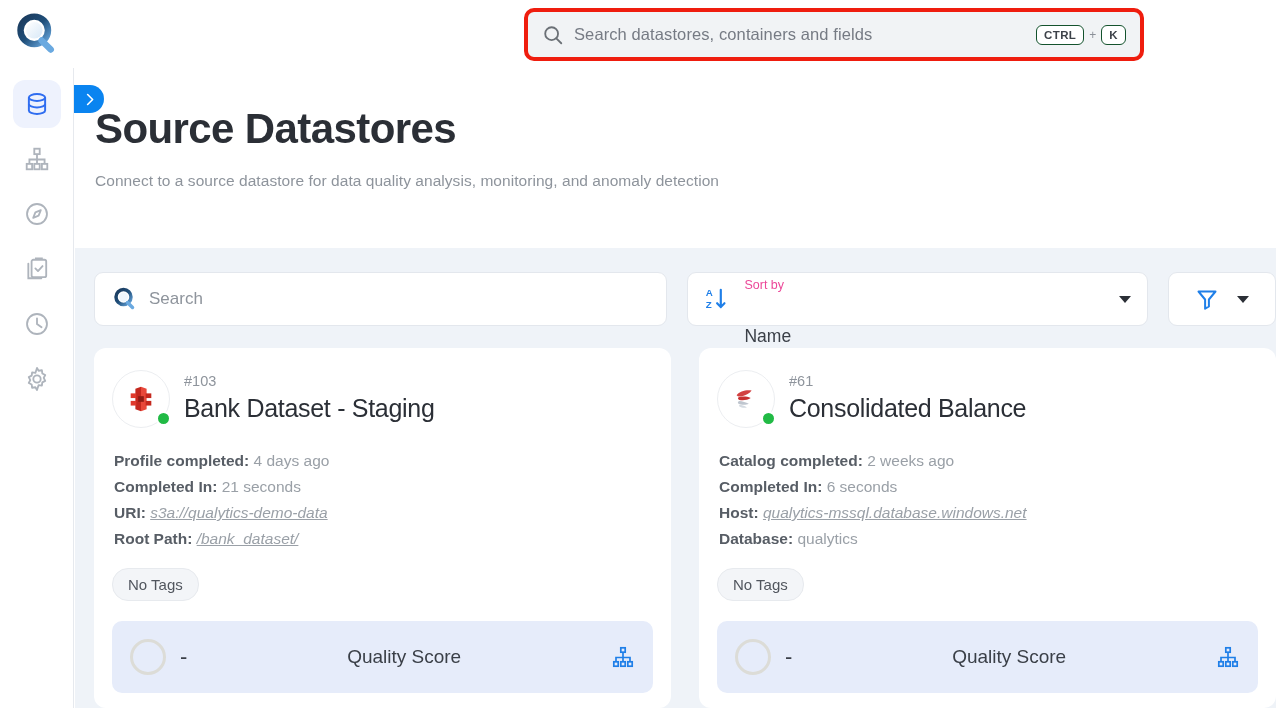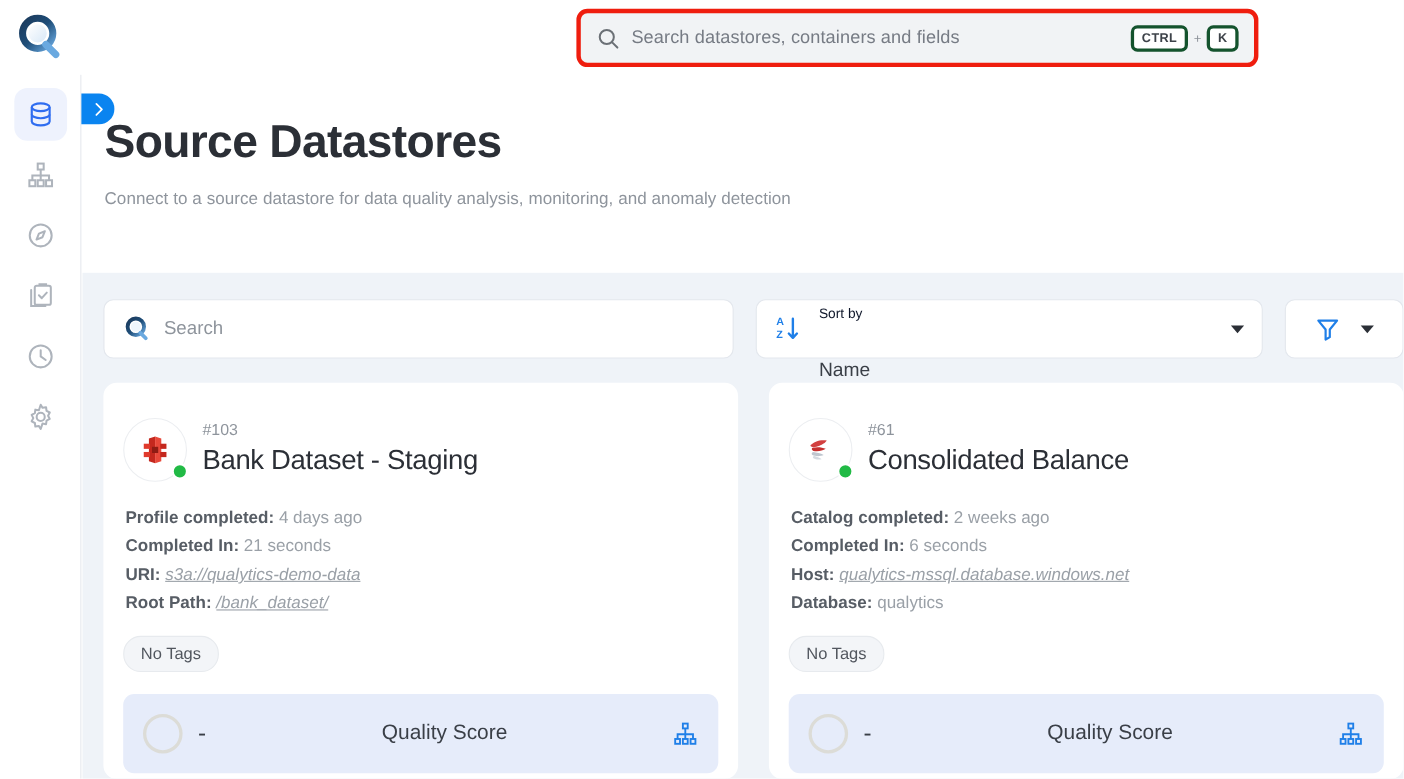--- a/index.html
+++ b/index.html
@@ -25,21 +25,21 @@
     position: absolute; left: 524px; top: 8px; width: 620px; height: 53px;
     border: 4px solid #ef1d0e; border-radius: 10px; background: #f1f3f5;
     display: flex; align-items: center; padding: 0 14px;
   }
   .gs-icon { width: 22px; height: 22px; flex: 0 0 auto; margin-right: 10px; }
   .gs-placeholder {
     flex: 1; font-size: 16.5px; color: #767b84; letter-spacing: .1px;
   }
   .kbd-group { display: flex; align-items: center; gap: 5px; }
   .kbd {
-    background: #ffffff; border: 3px solid #14532d; border-radius: 6px;
+    background: #ffffff; border: 1px solid #14532d; border-radius: 6px;
     font-size: 11.5px; font-weight: bold; color: #3d4249;
     padding: 3px 7px; letter-spacing: .4px; font-family: "Liberation Sans", sans-serif;
   }
   .kbd-plus { font-size: 12px; color: #8b9098; }
 
   
   .sidebar {
     position: absolute; top: 68px; left: 0; width: 74px; height: 640px;
     background: #ffffff; border-right: 1px solid #e6e9ee;
     display: flex; flex-direction: column; align-items: center; padding-top: 12px;
@@ -84,38 +84,38 @@
   }
   .search-box .sb-icon { width: 24px; height: 24px; margin-right: 12px; }
   .search-box .sb-text { font-size: 17px; color: #8e949c; }
 
   .sort-box {
     width: 468px; height: 54px; background: #ffffff; border: 1px solid #e3e7ed;
     border-radius: 9px; display: flex; align-items: center; padding: 0 16px;
   }
   .sort-icon { width: 26px; height: 26px; margin-right: 14px; flex: 0 0 auto; }
   .sort-texts { flex: 1; display: flex; flex-direction: column; justify-content: center; }
-  .sort-label { font-size: 12.5px; color: #0f172a; line-height: 1.25; margin-top: 28px; }
+  .sort-label { font-size: 12.5px; color: #ec4899; line-height: 1.25; margin-top: 28px; }
   .sort-value { font-size: 17.5px; color: #3a3f47; line-height: 1.25; margin-top: 32px; }
   .caret { width: 0; height: 0; border-left: 6px solid transparent;
            border-right: 6px solid transparent; border-top: 7px solid #2b2f36; }
 
   .filter-box {
     width: 110px; height: 54px; background: #ffffff; border: 1px solid #e3e7ed;
     border-radius: 9px; display: flex; align-items: center; justify-content: center; gap: 18px;
   }
   .filter-icon { width: 24px; height: 24px; }
 
   
   .cards { display: flex; gap: 28px; margin-top: 22px; }
   .card {
     width: 583px; background: #ffffff; border-radius: 12px;
     padding: 22px 18px 0 18px; min-height: 360px;
   }
-  .card-head { display: flex; align-items: flex-start; gap: 14px; margin-top: 10px; }
+  .card-head { display: flex; align-items: flex-start; gap: 14px; }
   .avatar-wrap { position: relative; width: 58px; height: 58px; flex: 0 0 auto; }
   .avatar {
     width: 58px; height: 58px; border-radius: 50%; background: #ffffff;
     border: 1px solid #eceef1; display: flex; align-items: center; justify-content: center;
   }
   .avatar svg { width: 30px; height: 30px; }
   .status-dot {
     position: absolute; right: -1px; bottom: 2px; width: 15px; height: 15px;
     border-radius: 50%; background: #21ba45; border: 2px solid #ffffff;
   }

